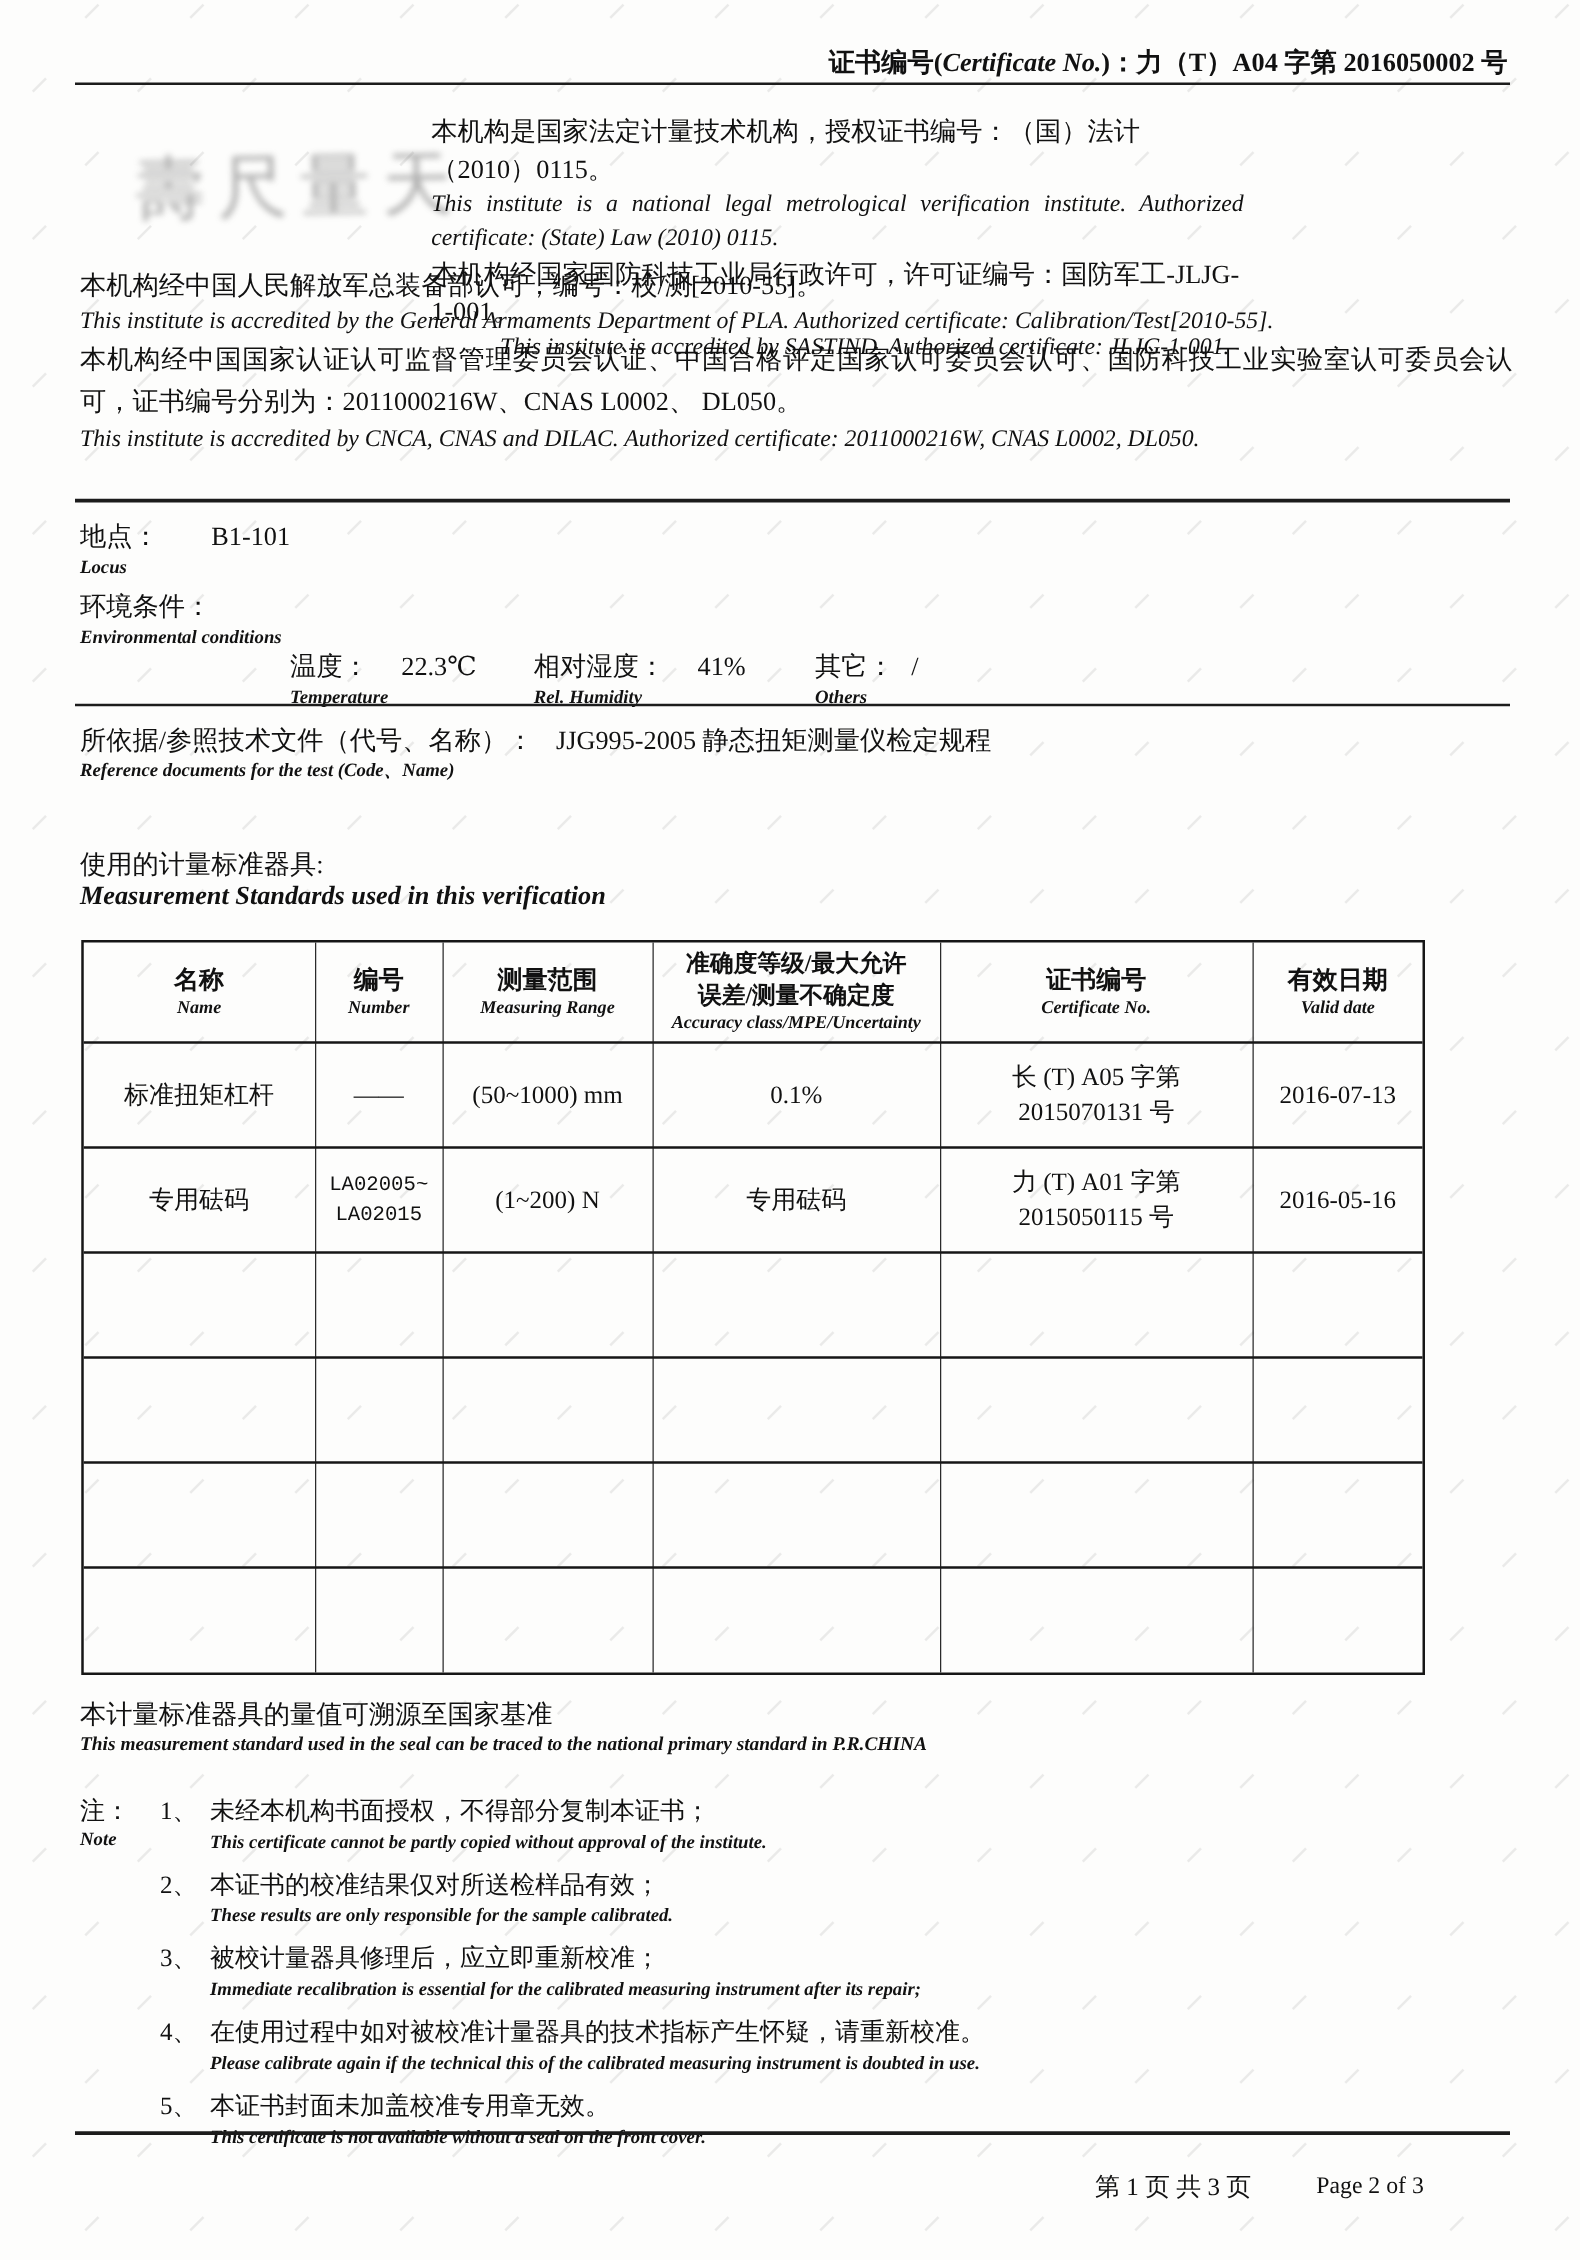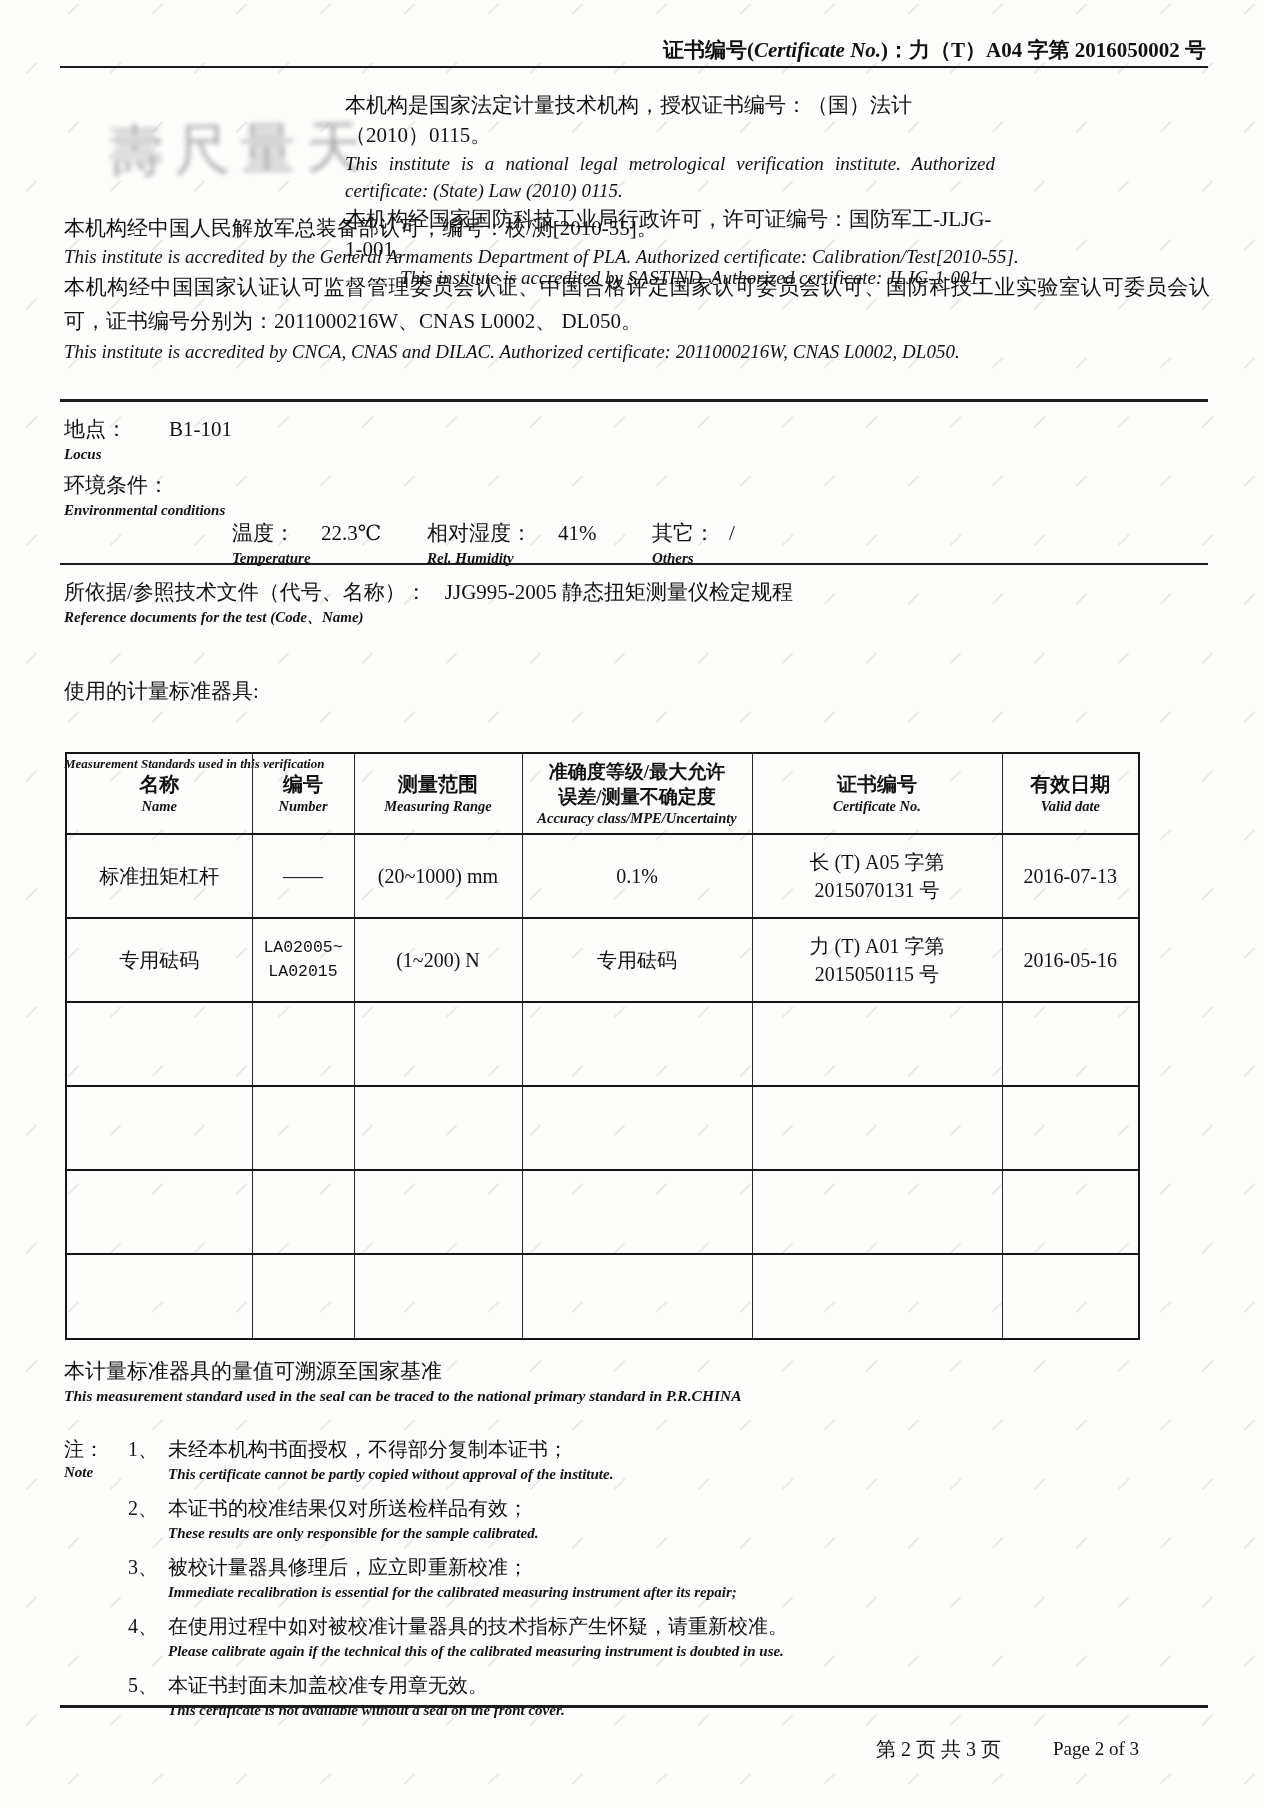--- a/index.html
+++ b/index.html
@@ -572,21 +572,21 @@
     <div class="abs" style="left:64px;top:577px;width:1140px;">
       <div>
         <span class="cjk">所依据/参照技术文件（代号、名称）：</span>
         <span class="cjk" style="margin-left:14px;">JJG995-2005 静态扭矩测量仪检定规程</span>
       </div>
       <div class="en-lbl">Reference documents for the test (Code、Name)</div>
     </div>
 
     <div class="abs" style="left:64px;top:676px;">
       <div class="cjk">使用的计量标准器具:</div>
-      <div class="en-lbl" style="font-size:13px;margin-top:48px;">Measurement Standards used in this verification</div>
+      <div class="en-lbl" style="font-size:21px;">Measurement Standards used in this verification</div>
     </div>
 
     <div class="abs tbl-wrap" style="left:65px;top:752px;">
       <table class="std">
         <colgroup>
           <col style="width:185px">
             <col style="width:102px">
             <col style="width:168px">
           <col style="width:230px">
             <col style="width:250px">
@@ -616,21 +616,21 @@
             <div class="th-en">Certificate No.</div>
           </th>
           <th>
             <div class="th-cn">有效日期</div>
             <div class="th-en">Valid date</div>
           </th>
         </tr>
         <tr style="height:84px;">
           <td class="cell">标准扭矩杠杆</td>
           <td class="cell">——</td>
-          <td class="cell">(20~1000) mm</td>
+          <td class="cell">(50~1000) mm</td>
           <td class="cell">0.1%</td>
           <td class="cell">长 (T) A05 字第
 2015070131 号</td>
           <td class="cell">2016-07-13</td>
         </tr>
         <tr style="height:84px;">
           <td class="cell">专用砝码</td>
           <td class="cell small">LA02005~
 LA02015</td>
           <td class="cell">(1~200) N</td>
@@ -719,17 +719,17 @@
           <div>
             <div class="note-cn">本证书封面未加盖校准专用章无效。</div>
             <div class="note-en">This certificate is not available without a seal on the front cover.</div>
           </div>
         </div>
       </div>
     </div>
 
     <div class="rule" style="top:1705px;height:2.5px;"></div>
 
-    <div class="abs" style="left:876px;top:1736px;font-size:20px;">第 2 页 共 3 页</div>
+    <div class="abs" style="left:876px;top:1736px;font-size:20px;">第 1 页 共 3 页</div>
     <div class="abs" style="left:1053px;top:1738px;font-size:19px;">Page 2 of 3</div>
 
   </div>
 </div>
 
 </body></html>

